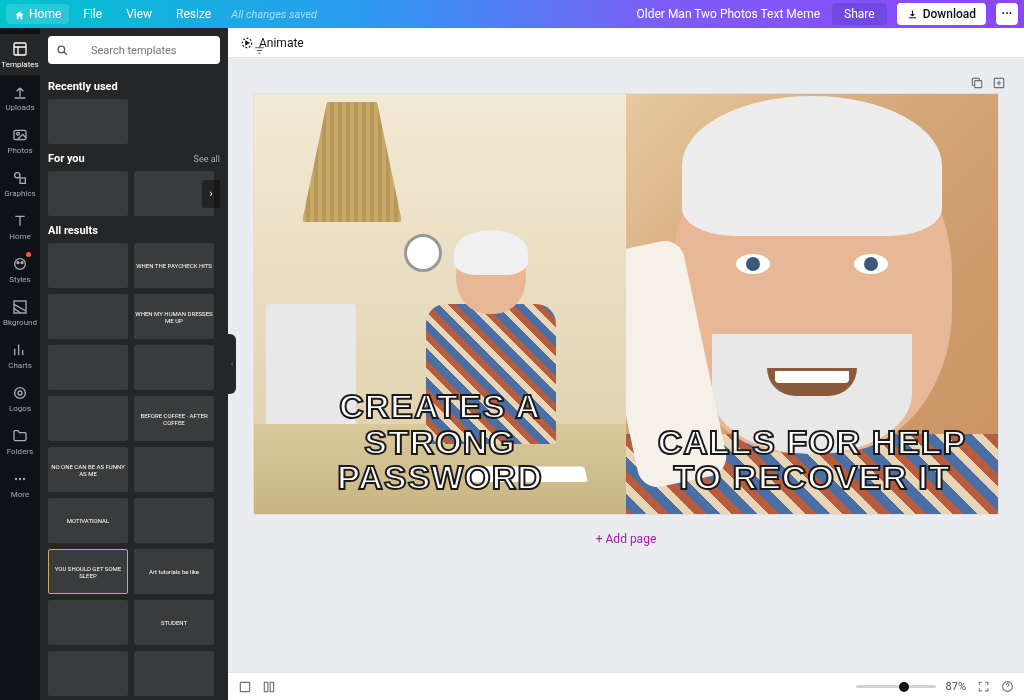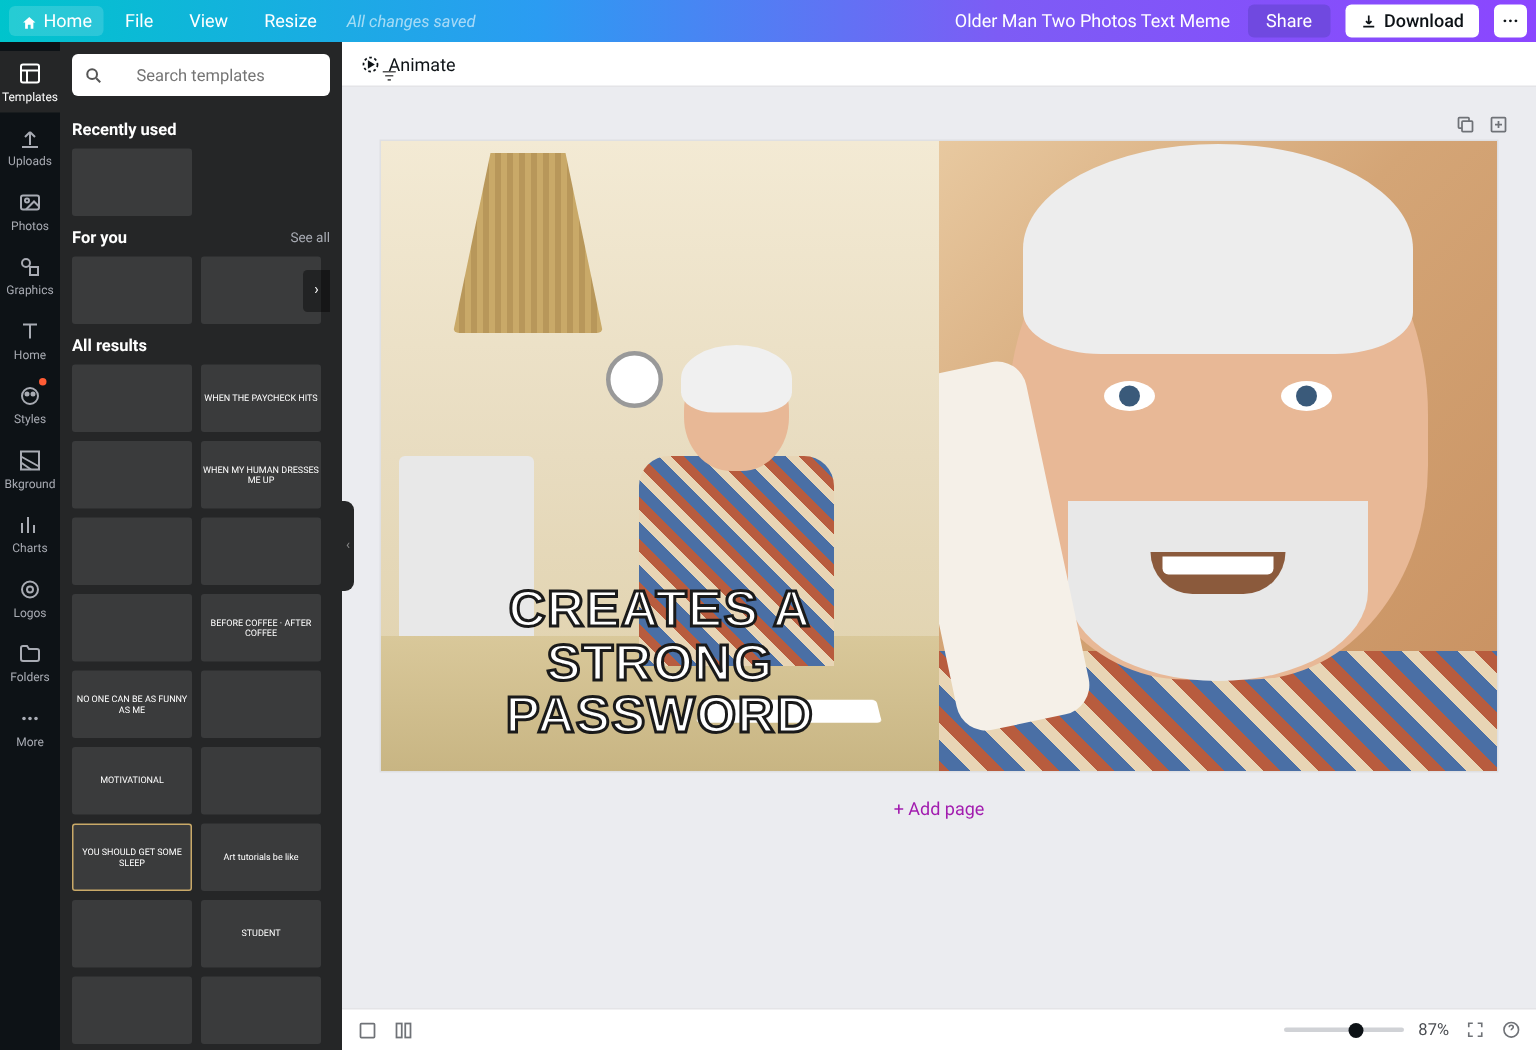--- a/index.html
+++ b/index.html
@@ -337,20 +337,21 @@
         </div>
         <div class="half right">
           <div class="shirt"></div>
           <div class="face"></div>
           <div class="hair2"></div>
           <div class="beard"></div>
           <div class="eye l"></div>
             <div class="eye r"></div>
           <div class="mouth"></div>
           <div class="phone"></div>
+          <div class="meme-text">CALLS FOR HELP TO RECOVER IT</div>
         </div>
       </div>
       <div class="add-page">+ Add page</div>
     </div>
     <div class="bottombar">
       <div class="left-controls">
         <span class="ic">
             <svg width="14" height="14" viewBox="0 0 24 24" fill="none" stroke="currentColor" stroke-width="2">
               <rect x="4" y="4" width="16" height="16" rx="1"></rect>
             </svg>

